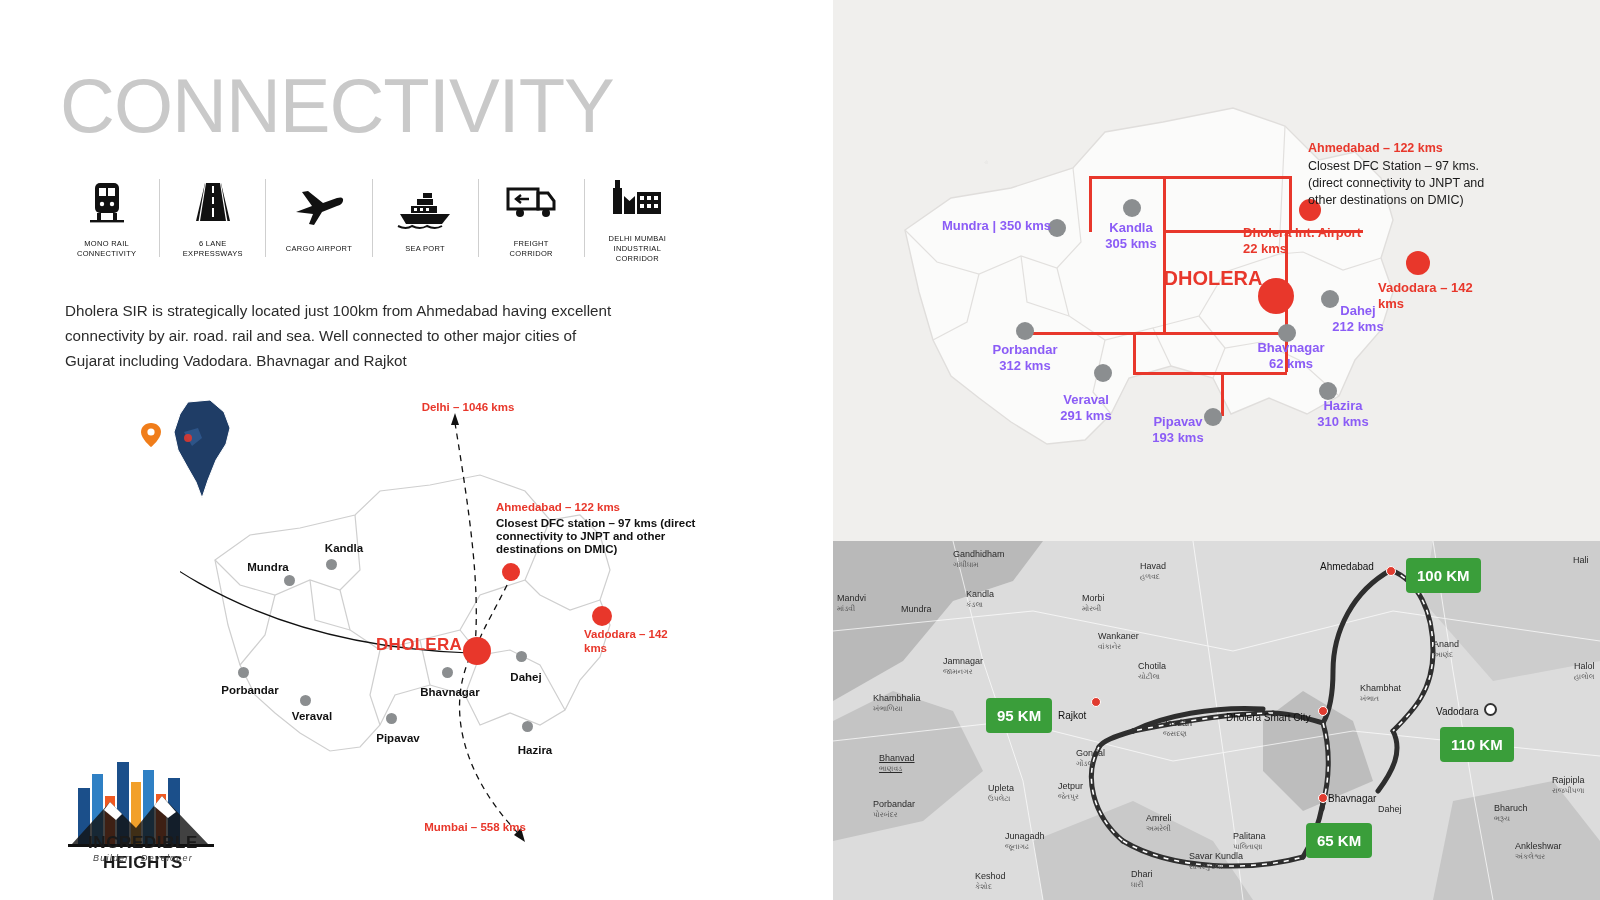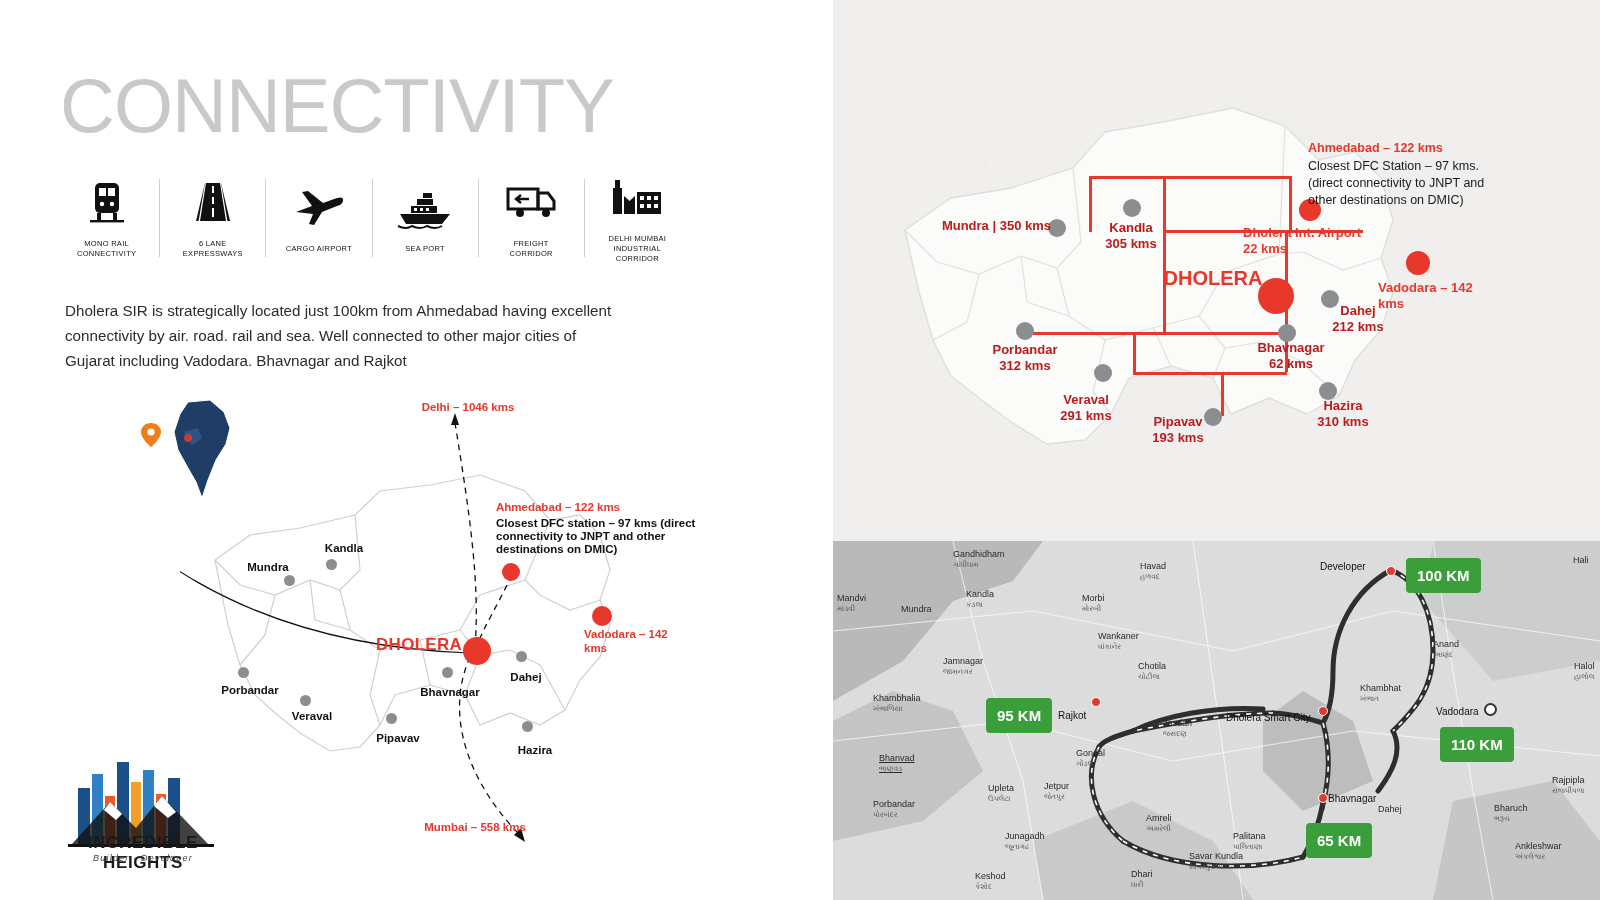--- a/index.html
+++ b/index.html
@@ -34,21 +34,21 @@
   .logo{position:absolute;left:58px;top:748px;width:170px;height:110px;}
   .logo-name{position:absolute;left:48px;top:833px;width:190px;text-align:center;font-size:17px;font-weight:bold;letter-spacing:.6px;color:#1a1a1a;}
   .logo-sub{position:absolute;left:48px;top:853px;width:190px;text-align:center;font-size:9px;letter-spacing:1.2px;color:#444;font-style:italic;}
 
   
   .rtop{position:absolute;left:833px;top:0;width:767px;height:541px;background:#f0efed;overflow:hidden;}
   .rtop .noise{position:absolute;inset:0;background:
      radial-gradient(circle at 20% 30%, #e9e8e6 0 2px, transparent 2px),
      radial-gradient(circle at 70% 60%, #e9e8e6 0 2px, transparent 2px);
      opacity:.6;}
-  .rlbl{position:absolute;font-size:13px;font-weight:bold;color:#b91c1c;text-align:center;line-height:16px;}
+  .rlbl{position:absolute;font-size:13px;font-weight:bold;color:#8b5cf6;text-align:center;line-height:16px;}
   .rlbl.red{color:#e8372b;}
   .rdotg{position:absolute;border-radius:50%;background:#8b8e90;}
   .rred{position:absolute;border-radius:50%;background:#e8372b;}
   .rline{position:absolute;background:#e8372b;}
   .rtop .note{position:absolute;font-size:12.5px;line-height:17px;color:#1a1a1a;}
 
   
   .rbot{position:absolute;left:833px;top:541px;width:767px;height:359px;background:#d8d8d8;overflow:hidden;}
   .km{position:absolute;background:#3a9e3a;color:#fff;font-size:15px;font-weight:bold;padding:9px 11px;border-radius:4px;}
   .mlbl{position:absolute;font-size:9px;color:#2a2a2a;line-height:10px;}
@@ -361,21 +361,21 @@
         <path d="M490 182 C498 210 496 240 490 262"></path>
       </g>
     </svg>
 
     <div class="km" style="left:573px;top:17px;">100 KM</div>
     <div class="km" style="left:153px;top:157px;">95 KM</div>
     <div class="km" style="left:607px;top:186px;">110 KM</div>
     <div class="km" style="left:473px;top:282px;">65 KM</div>
 
     <div class="mred" style="left:553px;top:25px;"></div>
-    <div class="cityname" style="left:487px;top:20px;">Developer</div>
+    <div class="cityname" style="left:487px;top:20px;">Ahmedabad</div>
 
     <div class="mred" style="left:258px;top:156px;"></div>
     <div class="cityname" style="left:225px;top:169px;">Rajkot</div>
 
     <div class="mred" style="left:485px;top:165px;"></div>
     <div class="cityname" style="left:393px;top:171px;">Dholera Smart City</div>
 
     <div class="mring" style="left:651px;top:162px;"></div>
     <div class="cityname" style="left:603px;top:165px;">Vadodara</div>
 
@@ -392,21 +392,21 @@
     <div class="mlbl" style="left:600px;top:98px;">Anand<br><span class="g">આણંદ</span></div>
     <div class="mlbl" style="left:110px;top:115px;">Jamnagar<br><span class="g">જામનગર</span></div>
     <div class="mlbl" style="left:305px;top:120px;">Chotila<br><span class="g">ચોટીલા</span></div>
     <div class="mlbl" style="left:40px;top:152px;">Khambhalia<br><span class="g">ખંભાળિયા</span></div>
     <div class="mlbl" style="left:527px;top:142px;">Khambhat<br><span class="g">ખંભાત</span></div>
     <div class="mlbl" style="left:741px;top:120px;">Halol<br><span class="g">હાલોલ</span></div>
     <div class="mlbl" style="left:330px;top:177px;">Jasdan<br><span class="g">જસદણ</span></div>
     <div class="mlbl" style="left:243px;top:207px;">Gondal<br><span class="g">ગોંડલ</span></div>
     <div class="mlbl" style="left:46px;top:212px;text-decoration:underline;">Bhanvad<br><span class="g">ભાણવડ</span></div>
     <div class="mlbl" style="left:155px;top:242px;">Upleta<br><span class="g">ઉપલેટા</span></div>
-    <div class="mlbl" style="left:211px;top:240px;">Jetpur<br><span class="g">જેતપુર</span></div>
+    <div class="mlbl" style="left:225px;top:240px;">Jetpur<br><span class="g">જેતપુર</span></div>
     <div class="mlbl" style="left:719px;top:234px;">Rajpipla<br><span class="g">રાજપીપળા</span></div>
     <div class="mlbl" style="left:40px;top:258px;">Porbandar<br><span class="g">પોરબંદર</span></div>
     <div class="mlbl" style="left:313px;top:272px;">Amreli<br><span class="g">અમરેલી</span></div>
     <div class="mlbl" style="left:661px;top:262px;">Bharuch<br><span class="g">ભરૂચ</span></div>
     <div class="mlbl" style="left:172px;top:290px;">Junagadh<br><span class="g">જૂનાગઢ</span></div>
     <div class="mlbl" style="left:400px;top:290px;">Palitana<br><span class="g">પાલિતાણા</span></div>
     <div class="mlbl" style="left:545px;top:263px;">Dahej</div>
     <div class="mlbl" style="left:682px;top:300px;">Ankleshwar<br><span class="g">અંકલેશ્વર</span></div>
     <div class="mlbl" style="left:142px;top:330px;">Keshod<br><span class="g">કેશોદ</span></div>
     <div class="mlbl" style="left:356px;top:310px;">Savar Kundla<br><span class="g">સાવરકુંડલા</span></div>

